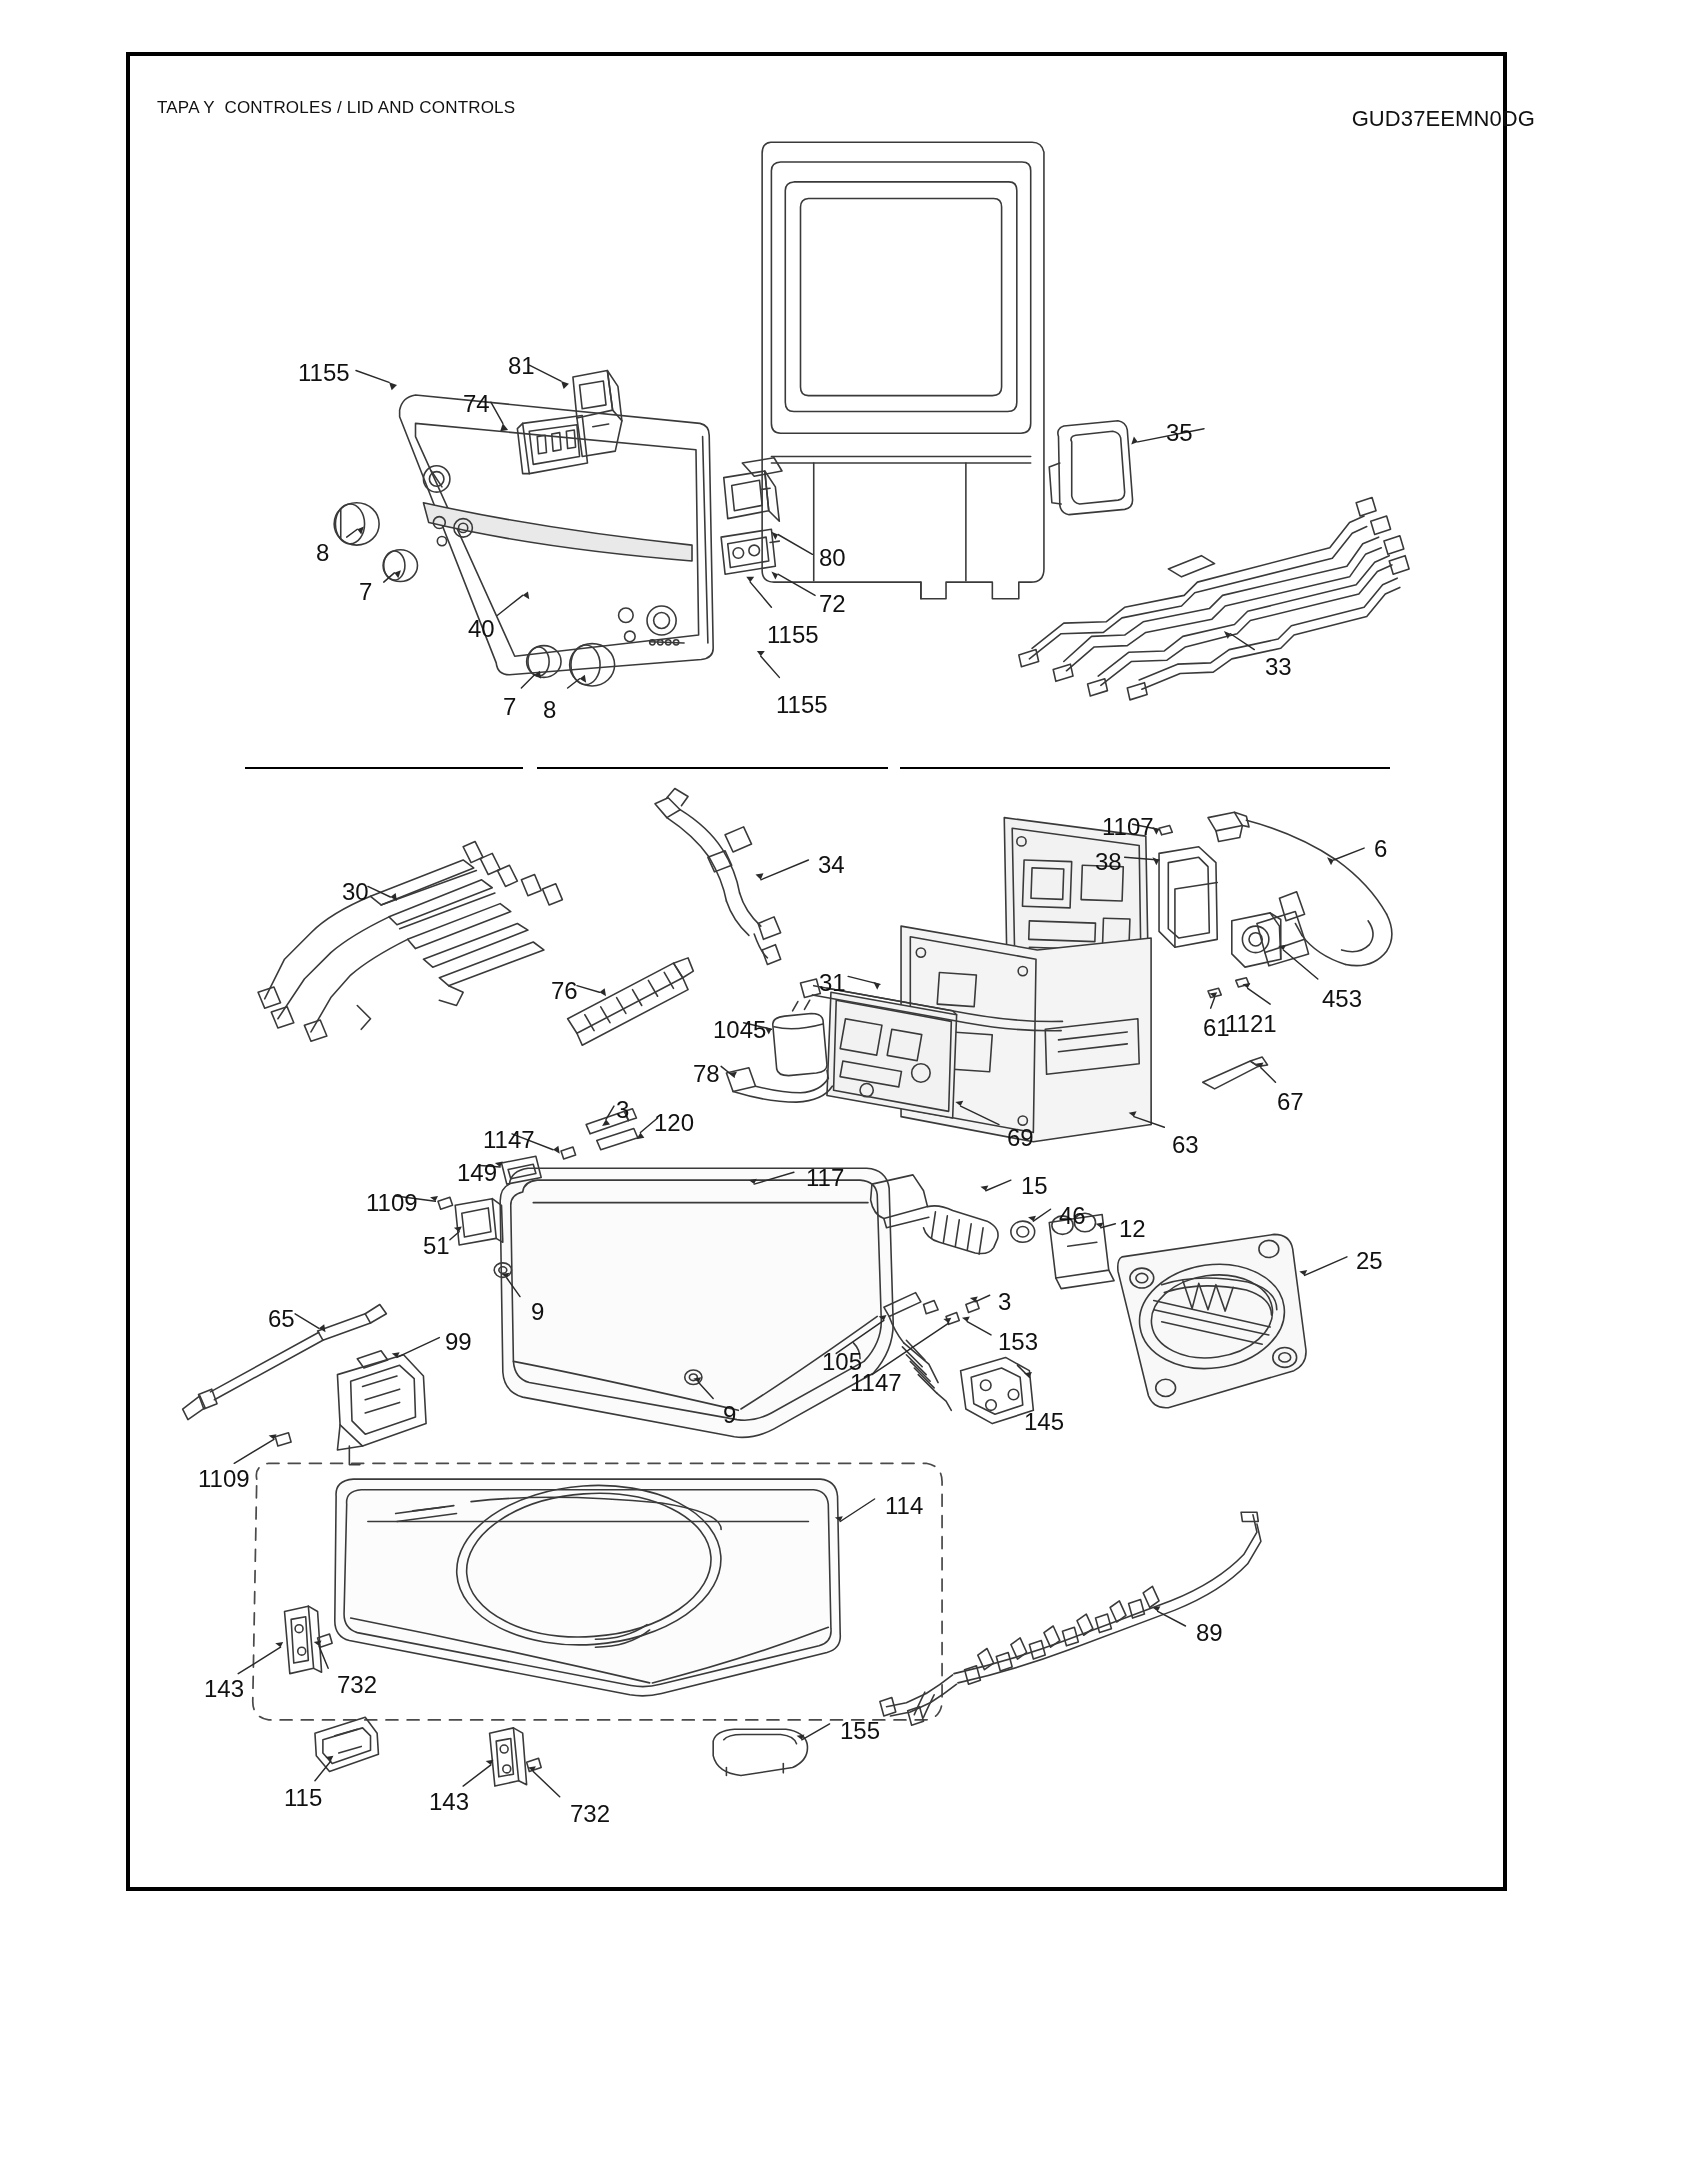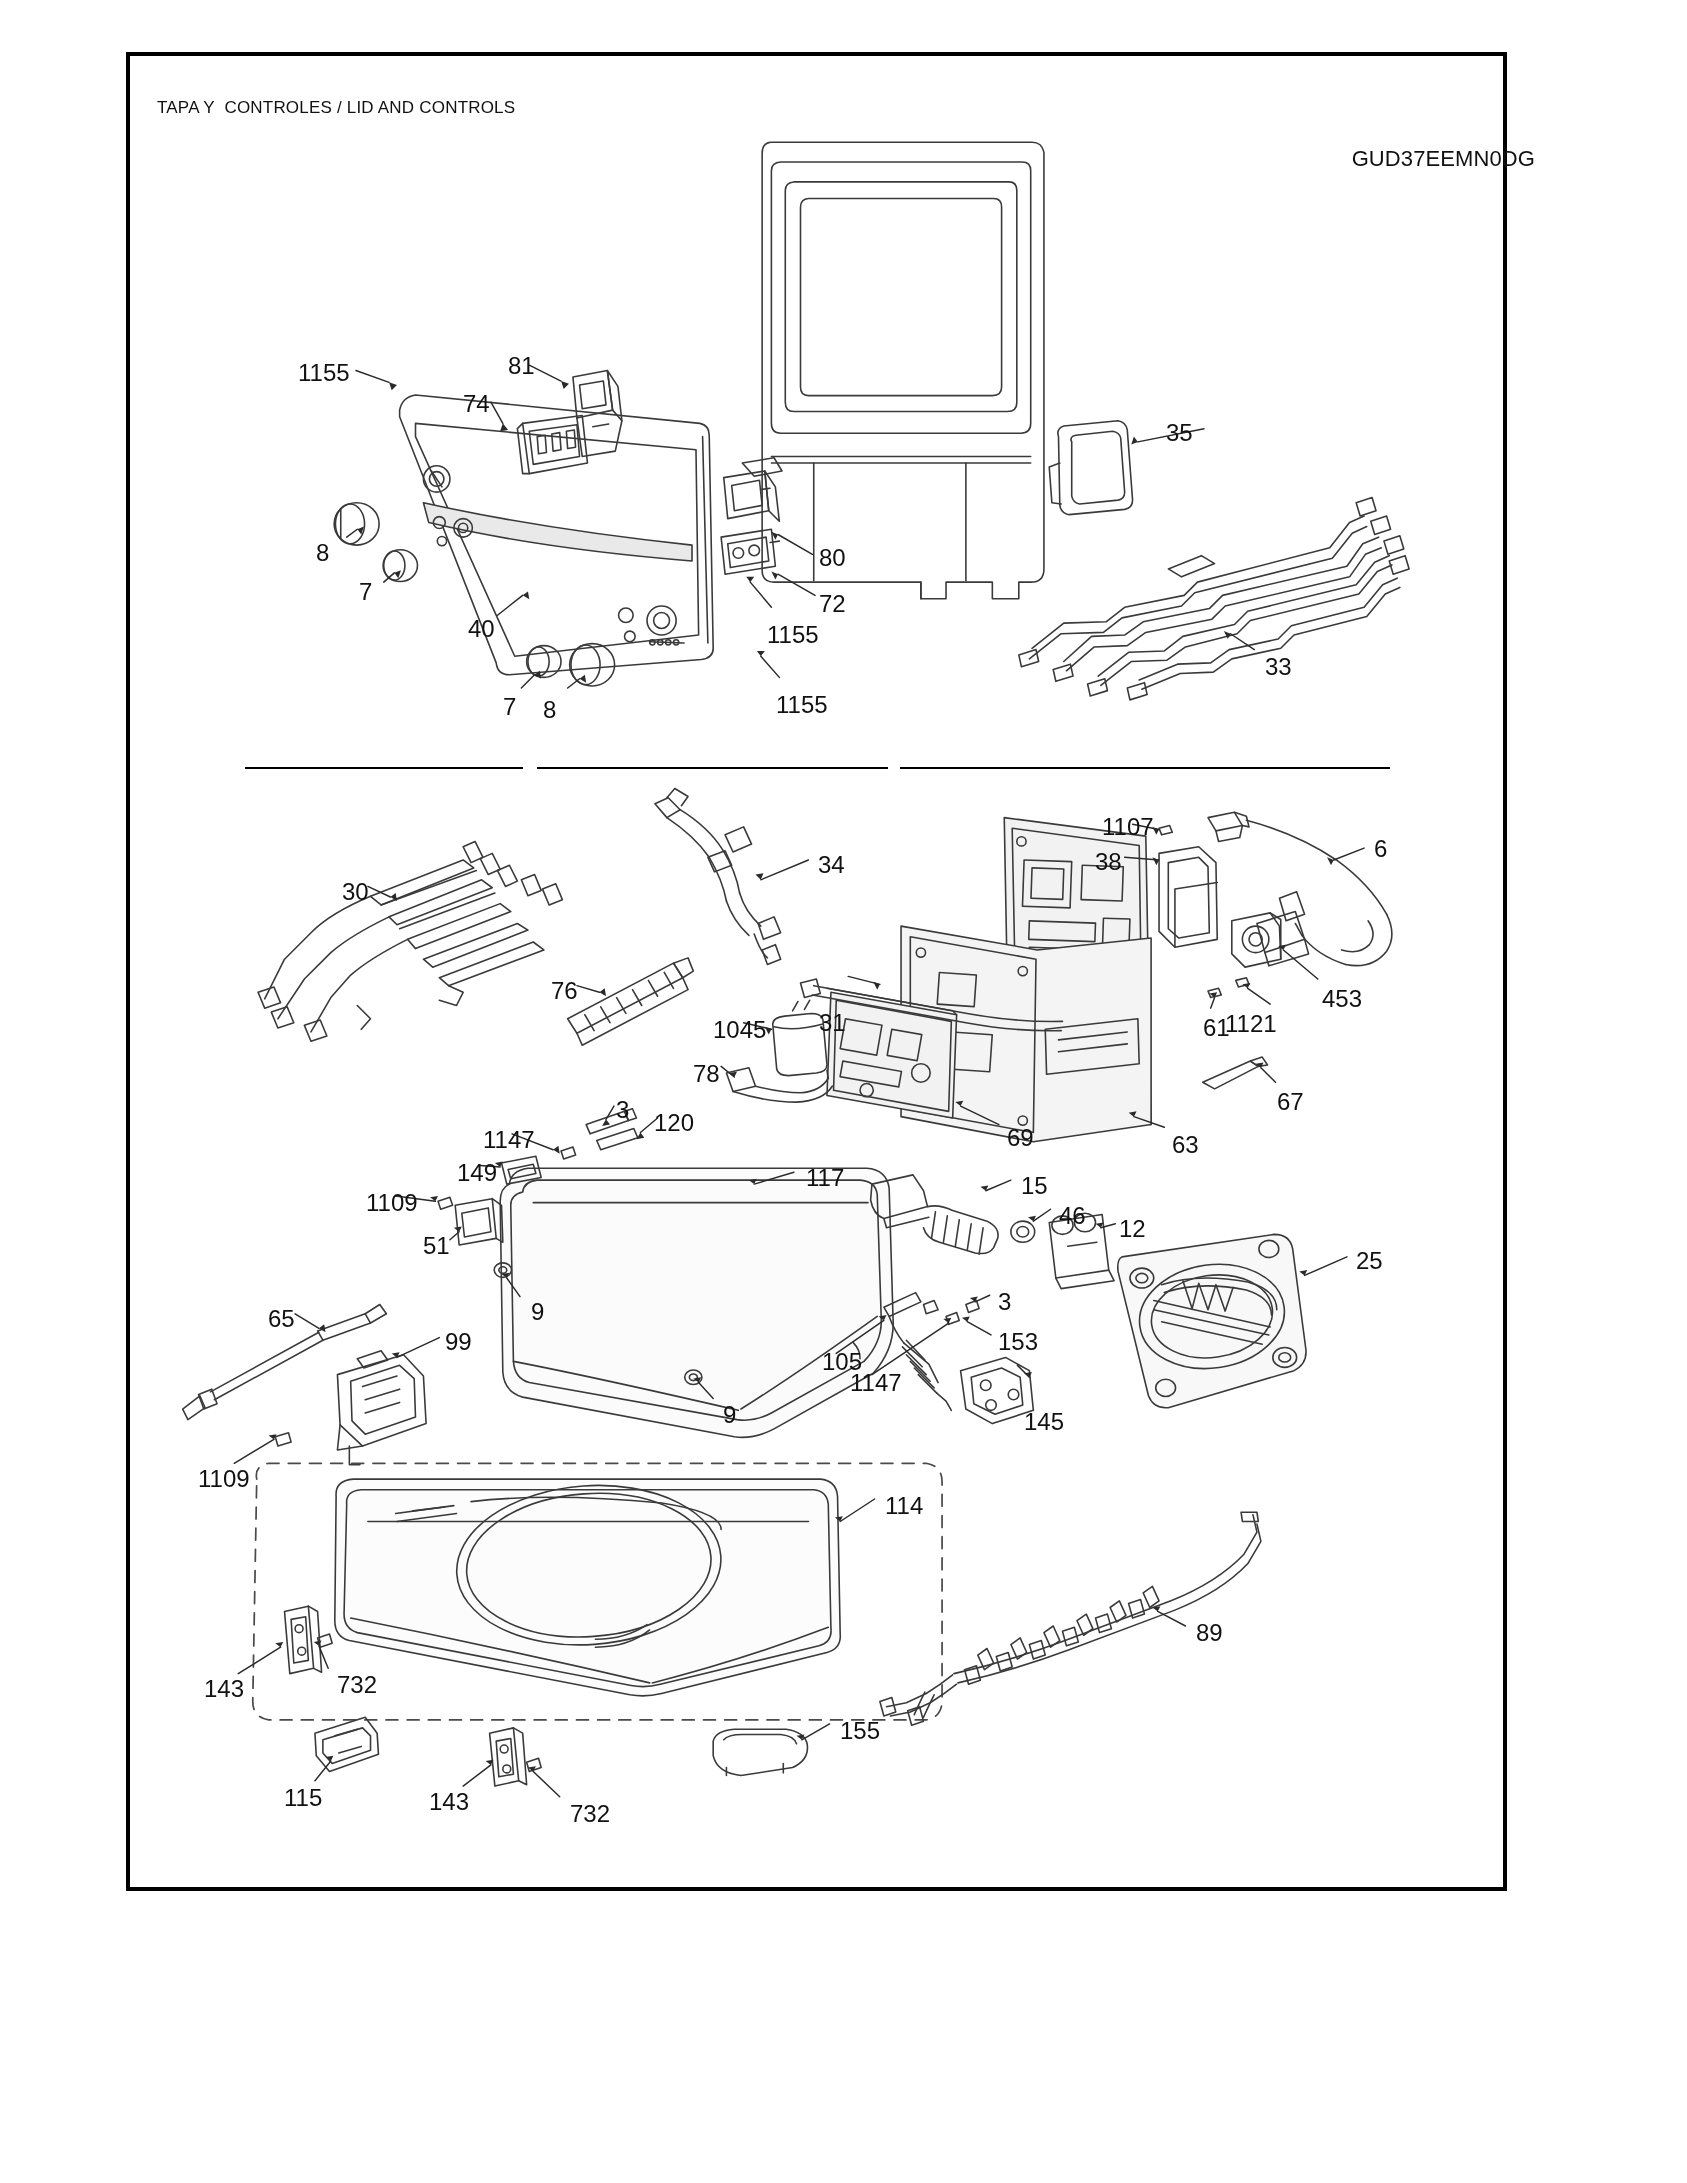--- a/index.html
+++ b/index.html
@@ -40,21 +40,20 @@
     color: #111;
     white-space: pre;
   }
   .model {
     position: absolute;
     right: 152px;
     top: 106px;
     font-size: 22px;
     color: #111;
     letter-spacing: 0.1px;
-    margin-top: 40px;
   }
   .divider {
     position: absolute;
     background: #000;
     height: 2px;
   }
   
   .lbl {
     position: absolute;
     font-size: 24px;
@@ -699,21 +698,21 @@
       <div class="lbl" style="left: 767px; top: 623px;">1155</div>
       <div class="lbl" style="left: 1265px; top: 655px;">33</div>
       <div class="lbl" style="left: 503px; top: 695px;">7</div>
       <div class="lbl" style="left: 543px; top: 698px;">8</div>
       <div class="lbl" style="left: 776px; top: 693px;">1155</div>
       <div class="lbl" style="left: 1102px; top: 815px;">1107</div>
       <div class="lbl" style="left: 1374px; top: 837px;">6</div>
       <div class="lbl" style="left: 1095px; top: 850px;">38</div>
       <div class="lbl" style="left: 818px; top: 853px;">34</div>
       <div class="lbl" style="left: 342px; top: 880px;">30</div>
-      <div class="lbl" style="left: 819px; top: 971px; margin-top: 40px;">31</div>
+      <div class="lbl" style="left: 819px; top: 971px;">31</div>
       <div class="lbl" style="left: 1322px; top: 987px;">453</div>
       <div class="lbl" style="left: 551px; top: 979px;">76</div>
       <div class="lbl" style="left: 1225px; top: 1012px;">1121</div>
       <div class="lbl" style="left: 1203px; top: 1016px;">61</div>
       <div class="lbl" style="left: 713px; top: 1018px;">1045</div>
       <div class="lbl" style="left: 693px; top: 1062px;">78</div>
       <div class="lbl" style="left: 1277px; top: 1090px;">67</div>
       <div class="lbl" style="left: 1007px; top: 1126px;">69</div>
       <div class="lbl" style="left: 1172px; top: 1133px;">63</div>
       <div class="lbl" style="left: 616px; top: 1098px;">3</div>

